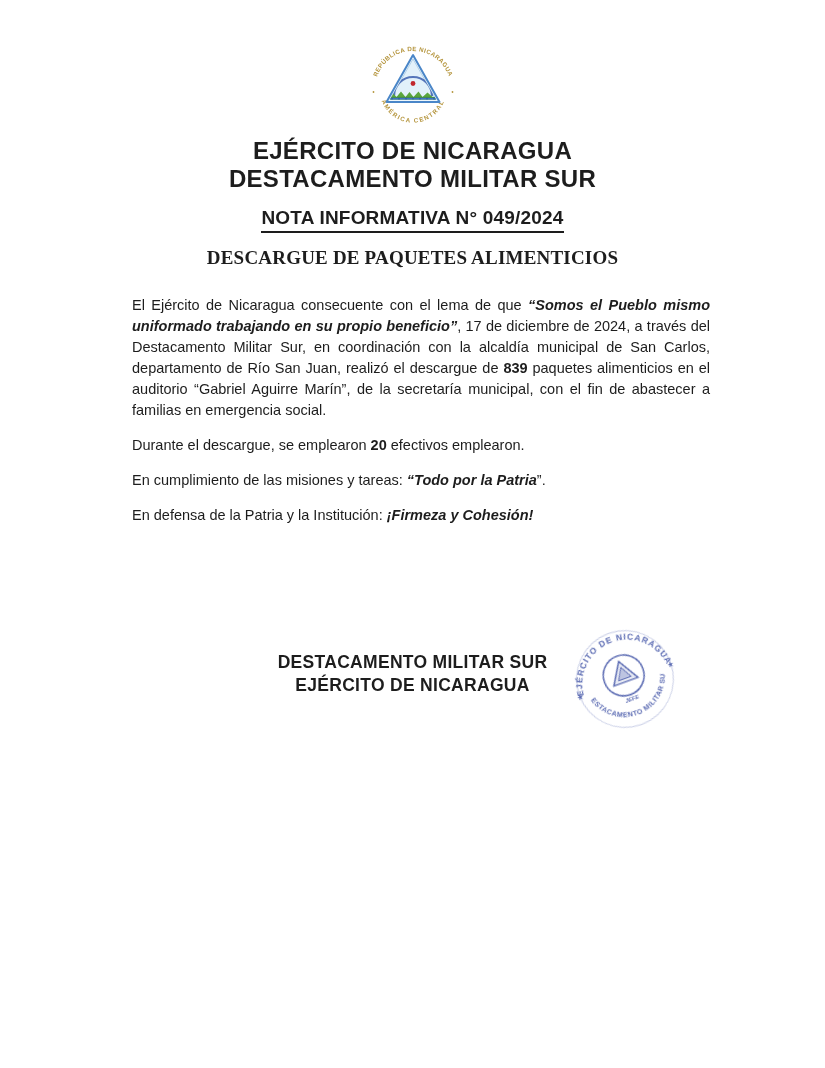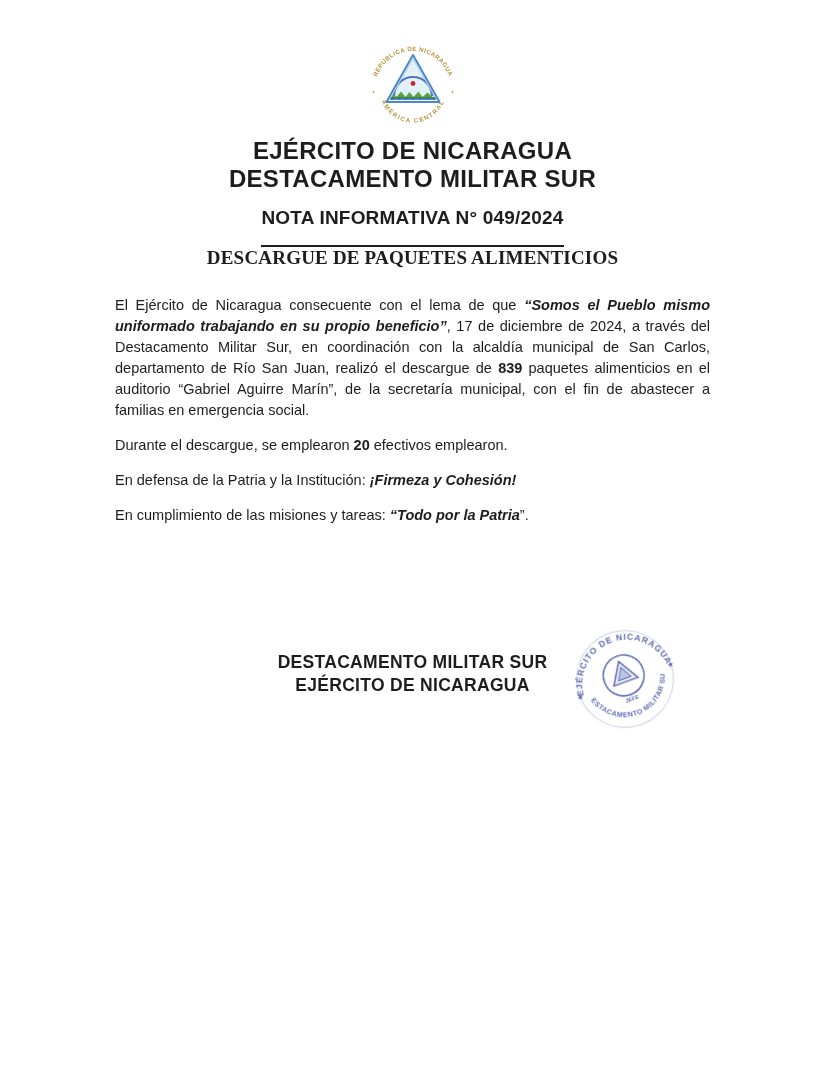--- a/index.html
+++ b/index.html
@@ -41,21 +41,21 @@
     top: 207px;
     left: 0;
     width: 100%;
     text-align: center;
   }
   .nota {
     display: inline-block;
     font-weight: bold;
     font-size: 19px;
     border-bottom: 2px solid #1d1d1d;
-    padding-bottom: 16px;
+    padding-bottom: 2px;
     letter-spacing: 0.2px;
   }
   .subject {
     position: absolute;
     top: 247px;
     left: 0;
     width: 100%;
     text-align: center;
     font-weight: bold;
     font-size: 19px;
@@ -65,21 +65,21 @@
   .body-text {
     position: absolute;
     top: 295px;
     left: 115px;
     width: 595px;
     font-size: 14.5px;
     line-height: 21px;
     text-align: justify;
   }
   .body-text p {
-    margin: 0 0 14px 0;
+    margin: 0 0 14px 17px;
   }
   .b  { font-weight: bold; }
   .bi { font-weight: bold; font-style: italic; }
   .signature {
     position: absolute;
     top: 651px;
     left: 0;
     width: 100%;
     text-align: center;
     font-weight: bold;
@@ -152,22 +152,22 @@
 
   <div class="nota-wrap">
     <span class="nota">NOTA INFORMATIVA N° 049/2024</span>
   </div>
 
   <div class="subject">DESCARGUE DE PAQUETES ALIMENTICIOS</div>
 
   <div class="body-text">
     <p><span>El Ejército de Nicaragua consecuente con el lema de que </span><span class="bi">“Somos el Pueblo mismo uniformado trabajando en su propio beneficio”</span><span>, 17 de diciembre de 2024, a través del Destacamento Militar Sur, en coordinación con la alcaldía municipal de San Carlos, departamento de Río San Juan, realizó el descargue de </span><span class="b">839</span><span> paquetes alimenticios en el auditorio “Gabriel Aguirre Marín”, de la secretaría municipal, con el fin de abastecer a familias en emergencia social.</span></p>
     <p><span>Durante el descargue, se emplearon </span><span class="b">20</span><span> efectivos emplearon.</span></p>
+    <p><span>En cumplimiento de las misiones y tareas: </span><span class="bi">“Todo por la Patria</span><span>”.</span></p>
     <p><span>En defensa de la Patria y la Institución: </span><span class="bi">¡Firmeza y Cohesión!</span></p>
-    <p><span>En cumplimiento de las misiones y tareas: </span><span class="bi">“Todo por la Patria</span><span>”.</span></p>
   </div>
 
   <div class="signature">
     <div>DESTACAMENTO MILITAR SUR</div>
     <div>EJÉRCITO DE NICARAGUA</div>
   </div>
 
   <div class="seal">
     <svg viewBox="0 0 120 120" width="118" height="114">
       <g fill="none" stroke="#4456a8">

